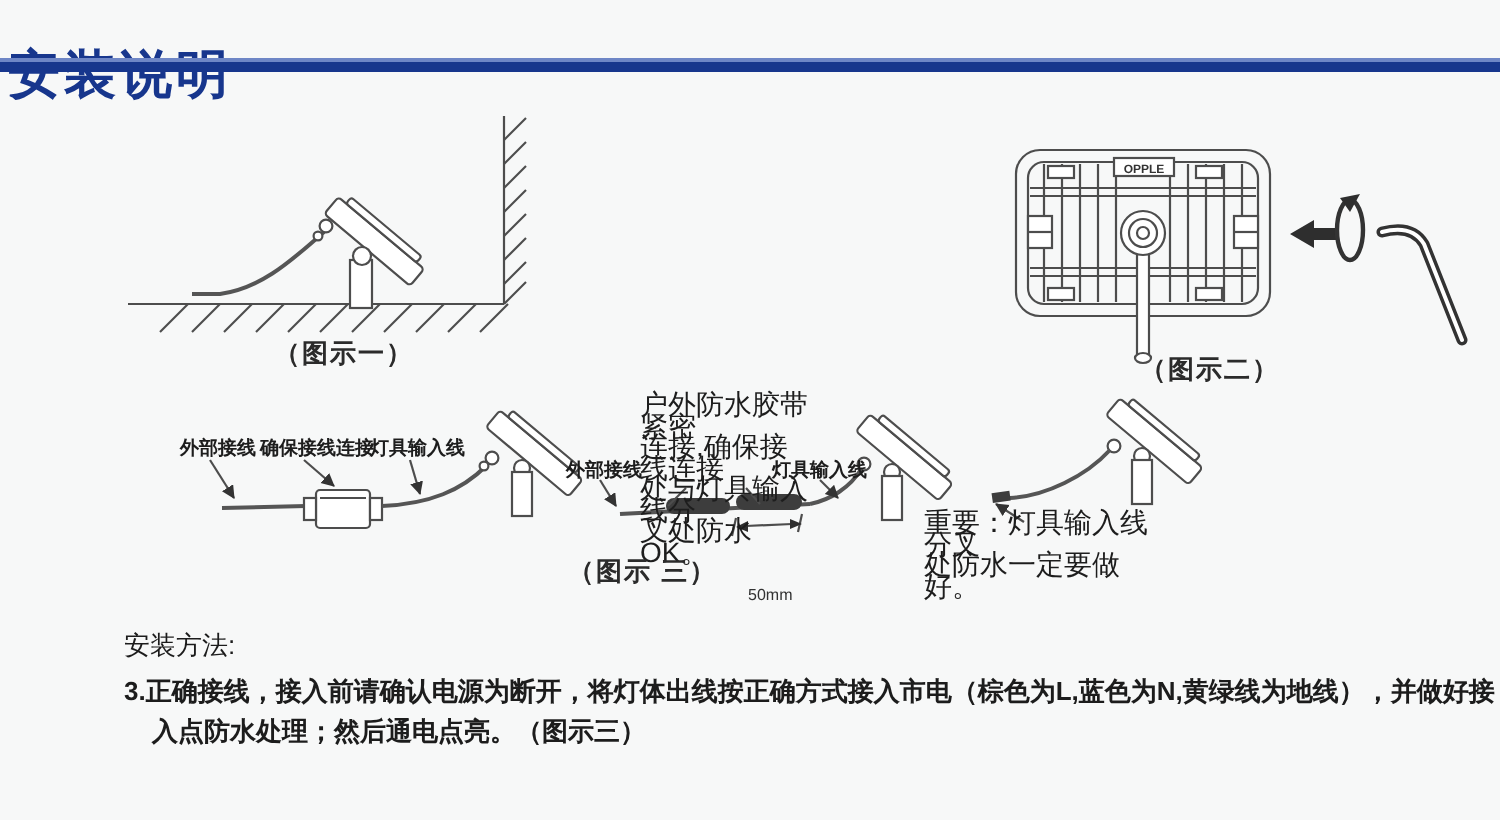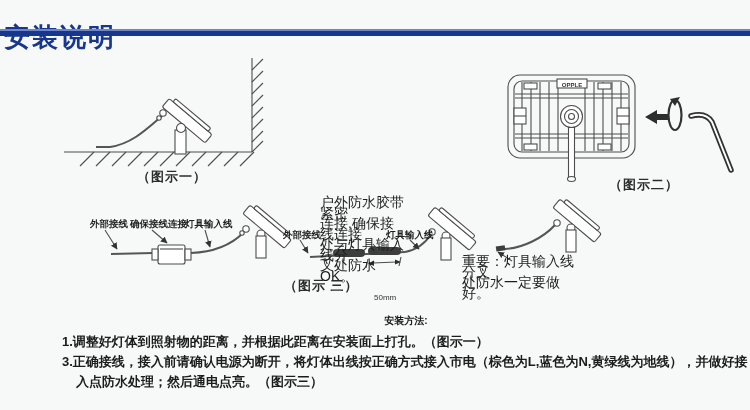--- a/index.html
+++ b/index.html
@@ -39,21 +39,21 @@
   svg .fill{fill:#ffffff;}
   svg .dark{fill:#3d3d3d;stroke:none;}
   svg .wire{stroke:#555;stroke-width:2;fill:none;}
   svg .thick{stroke:#333;stroke-width:5.5;stroke-linecap:round;stroke-linejoin:round;}
   svg .thickcore{stroke:#fff;stroke-width:2;stroke-linecap:round;stroke-linejoin:round;}
   svg .rot{stroke:#333;stroke-width:2.2;}
   svg polygon{fill:#2e2e2e;stroke:none;}
   svg text{stroke:none;fill:#333;font-family:"Liberation Sans","DejaVu Sans",sans-serif;font-weight:bold;}
   marker path{fill:#333;stroke:none;}
   #instructions{position:absolute;left:62px;top:314px;width:688px;color:#1c1c1c;}
-  #inst-heading{font-size:10px;font-weight:bold;margin:0 0 4px 0;text-align:center;}
+  #inst-heading{font-size:13px;font-weight:normal;margin:0 0 4px 0;}
   .step{font-size:13px;font-weight:bold;line-height:20px;margin:0;
         padding-left:14px;text-indent:-14px;}
 </style>
 </head>
 <body>
 
 <div id="page">
 
   <div class="abs" id="hdr-title">安装说明</div>
   <div class="abs" id="hdr-rule"></div>
@@ -137,21 +137,21 @@
     <polygon points="145,51 157,44 157,48 168,48 168,54 157,54 157,58"></polygon>
     <g>
       <ellipse class="rot" cx="175" cy="49" rx="6.5" ry="15"></ellipse>
       <polygon points="170,33 180,31 175,40"></polygon>
     </g>
     <g>
       <path class="thick" d="M191,50 Q206,46 212,56 L231,104"></path>
       <path class="thickcore" d="M191,50 Q206,46 212,56 L231,104"></path>
     </g>
   </svg>
-  <div class="caption" style="left:609px;top:176px">（图示二）</div>
+  <div class="caption" style="left:570px;top:176px">（图示二）</div>
 
   <svg style="left:75px;top:196px" width="610" height="104" viewBox="0 0 610 104">
     <defs>
       <marker id="ah" markerWidth="7" markerHeight="7" refX="5.5" refY="3" orient="auto">
         <path d="M0,0 L6,3 L0,6 Z"></path>
       </marker>
     </defs>
 
     <g>
       <line class="wire" x1="36" y1="58" x2="78" y2="57"></line>
@@ -227,17 +227,16 @@
 叉处防水OK。</div>
   <div class="lbl" style="left:283px;top:229px">外部接线</div>
   <div class="lbl" style="left:386px;top:229px">灯具输入线</div>
   <div id="dim50" style="left:374px;top:263px">50mm</div>
   <div class="note" style="left:462px;top:256px;width:115px">重要：灯具输入线分叉
 处防水一定要做好。</div>
   <div class="caption" style="left:284px;top:277px">（图示 三）</div>
 
   <div id="instructions">
     <p id="inst-heading">安装方法:</p>
-    <p class="step">1.调整好灯体到照射物的距离，并根据此距离在安装面上打孔。（图示一）</p>
     <p class="step">3.正确接线，接入前请确认电源为断开，将灯体出线按正确方式接入市电（棕色为L,蓝色为N,黄绿线为地线），并做好接入点防水处理；然后通电点亮。（图示三）</p>
   </div>
 
 </div>
 
 </body></html>

